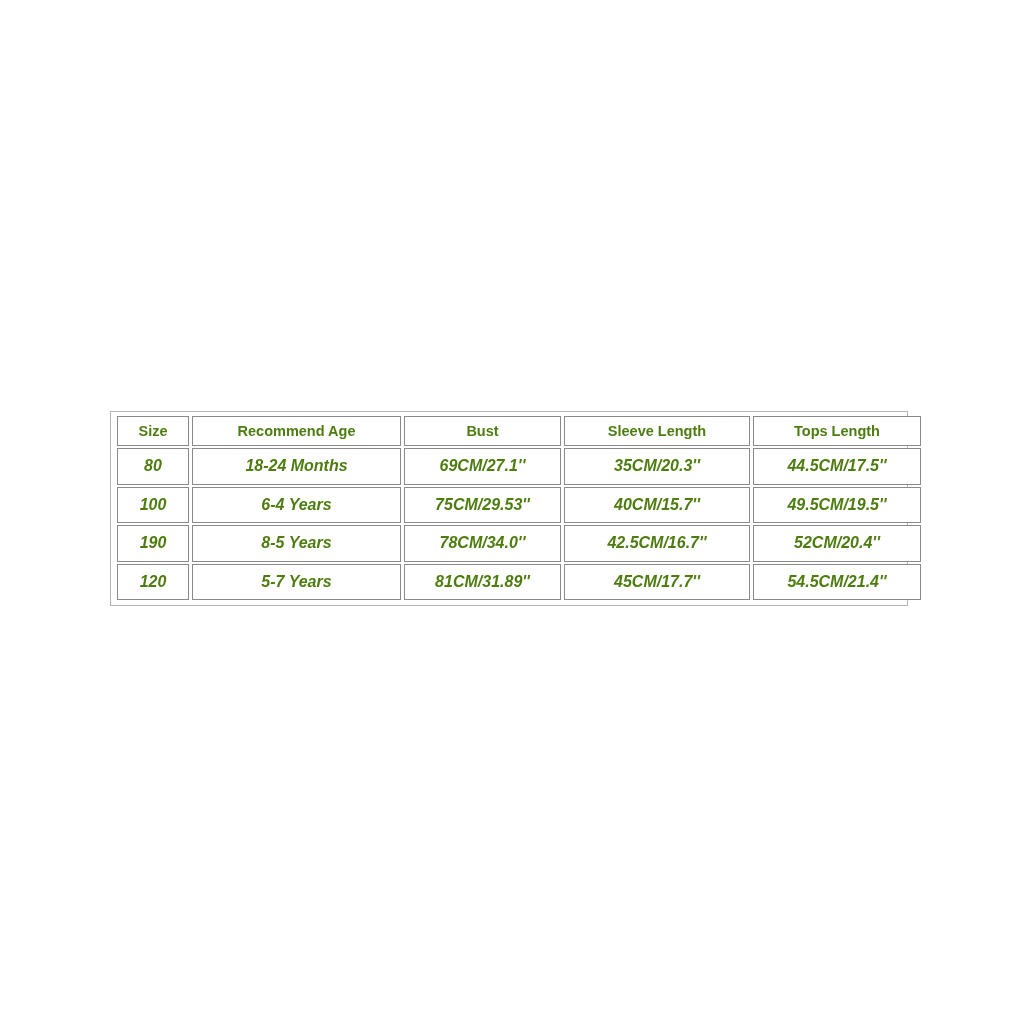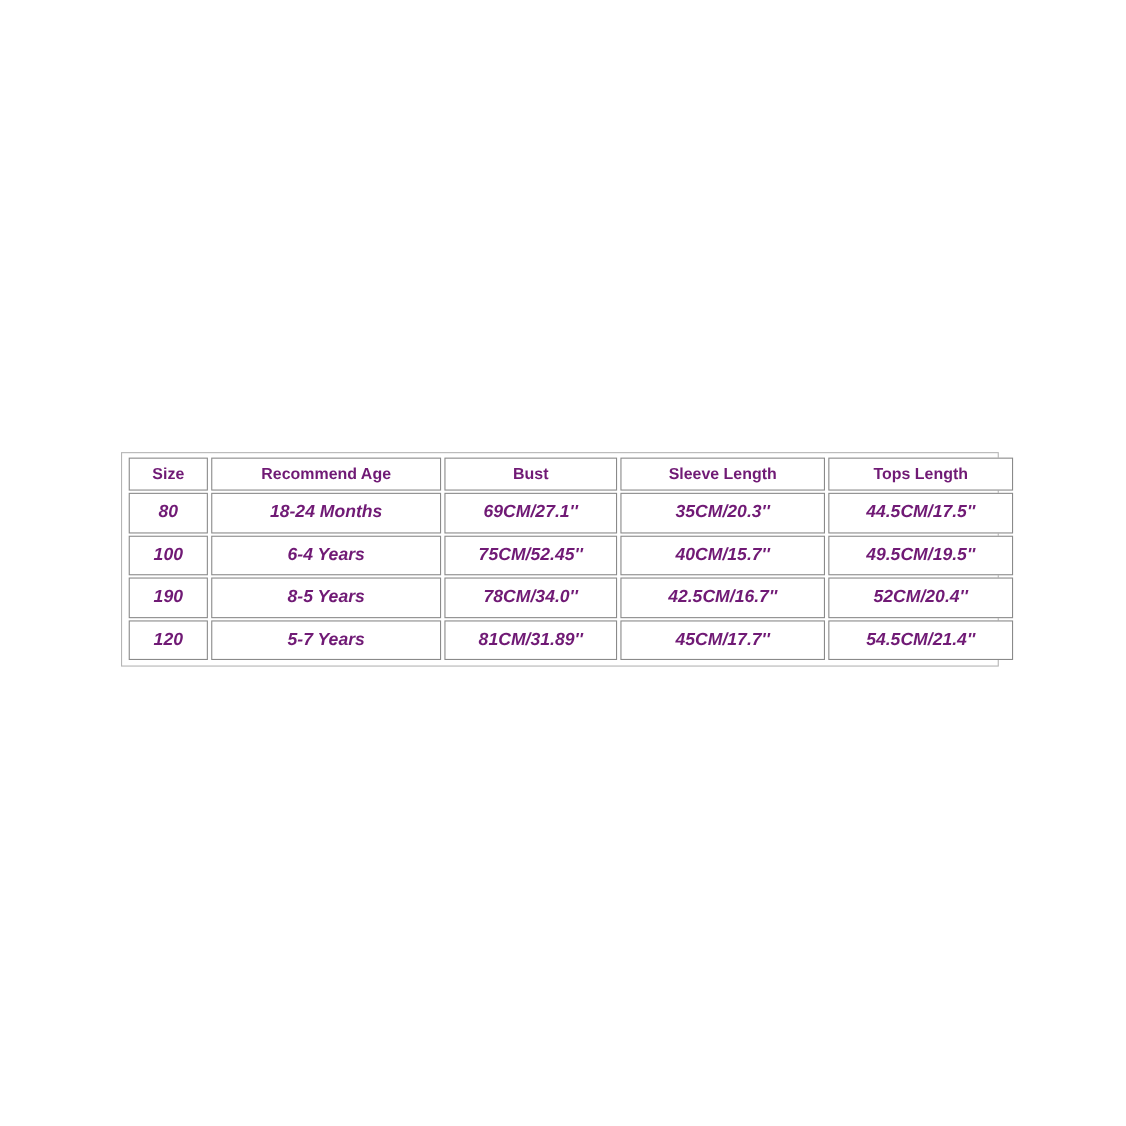--- a/index.html
+++ b/index.html
@@ -34,21 +34,21 @@
     border-spacing: 3px 2px;
     table-layout: fixed;
   }
 
   table.size-chart td,
   table.size-chart th {
     border: 1px solid #8a8a8a;
     background: #ffffff;
     text-align: center;
     vertical-align: middle;
-    color: #701a75;
+    color: #4d7c0f;
     font-weight: bold;
     font-family: "Liberation Sans", sans-serif;
     padding: 0 2px;
     white-space: nowrap;
     overflow: hidden;
   }
 
   table.size-chart thead th {
     font-size: 14.5px;
     height: 28px;
@@ -92,21 +92,21 @@
       <tr>
         <td>80</td>
         <td>18-24 Months</td>
         <td>69CM/27.1''</td>
         <td>35CM/20.3''</td>
         <td>44.5CM/17.5''</td>
       </tr>
       <tr>
         <td>100</td>
         <td>6-4 Years</td>
-        <td>75CM/52.45''</td>
+        <td>75CM/29.53''</td>
         <td>40CM/15.7''</td>
         <td>49.5CM/19.5''</td>
       </tr>
       <tr>
         <td>190</td>
         <td>8-5 Years</td>
         <td>78CM/34.0''</td>
         <td>42.5CM/16.7''</td>
         <td>52CM/20.4''</td>
       </tr>

